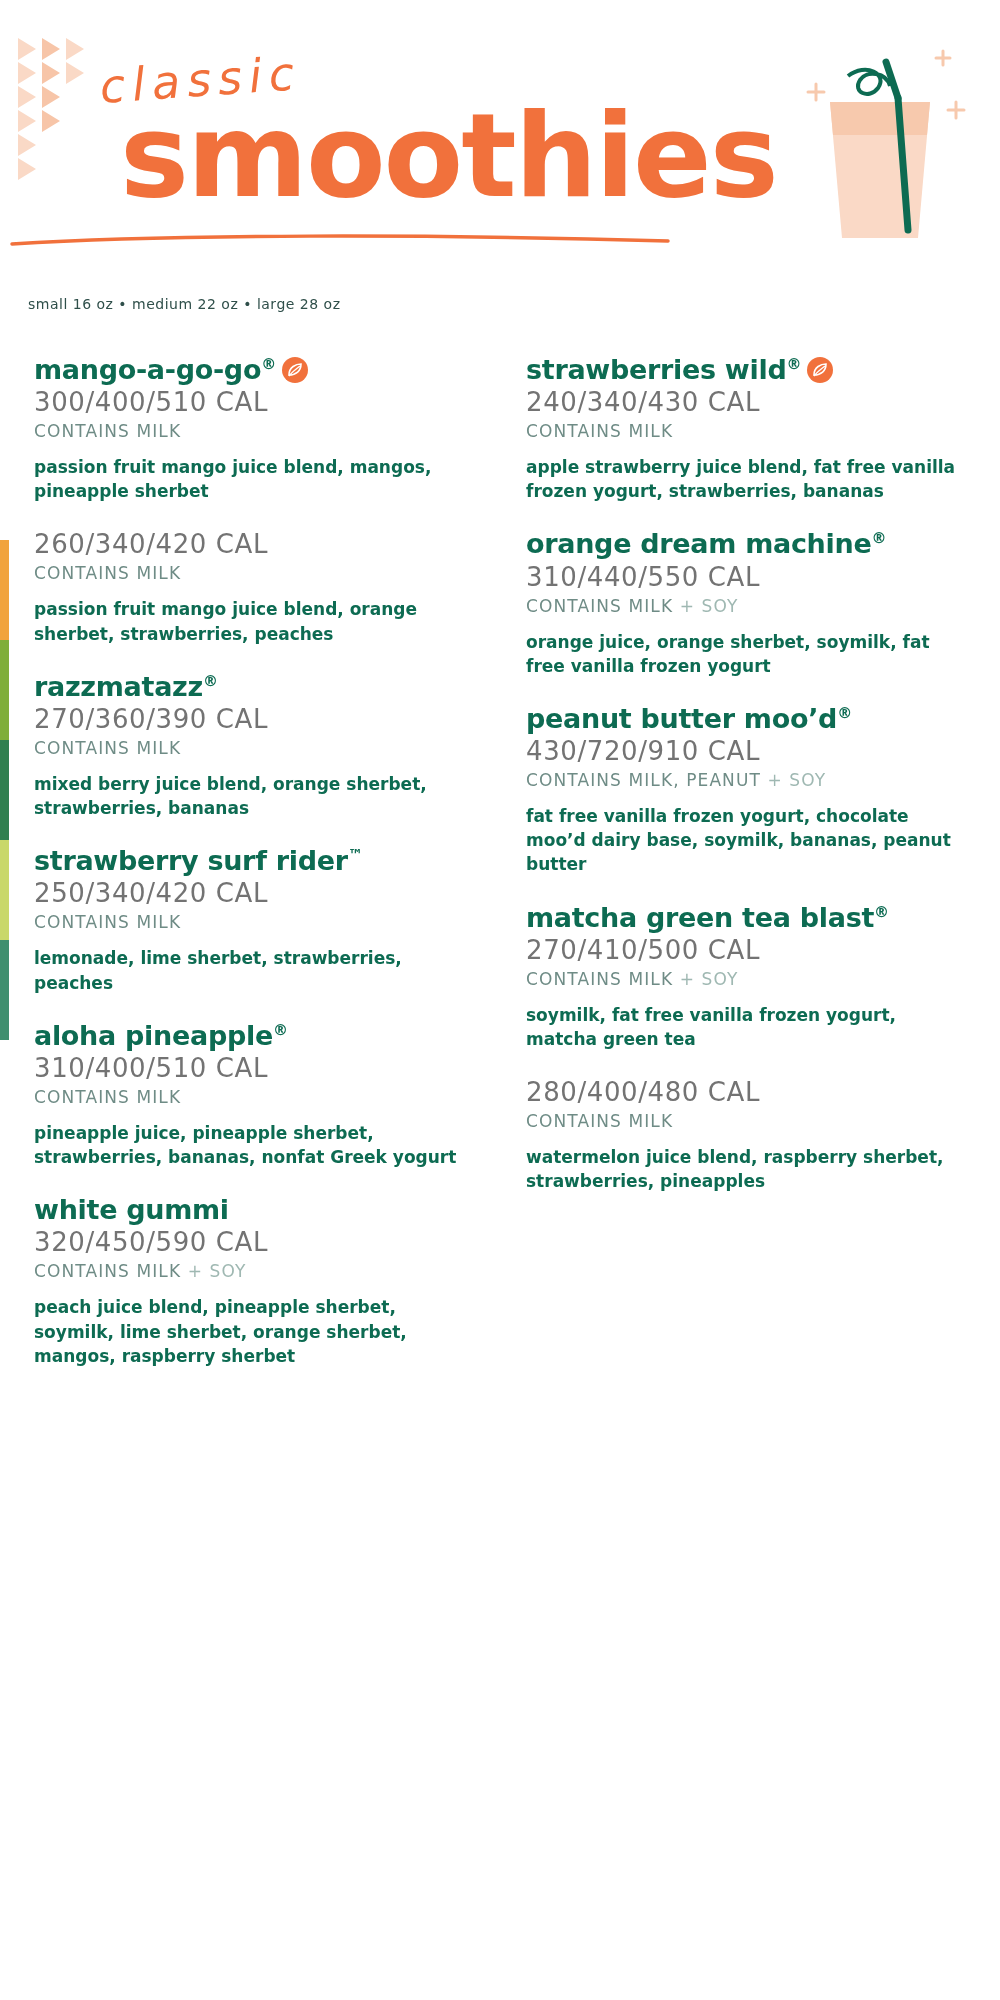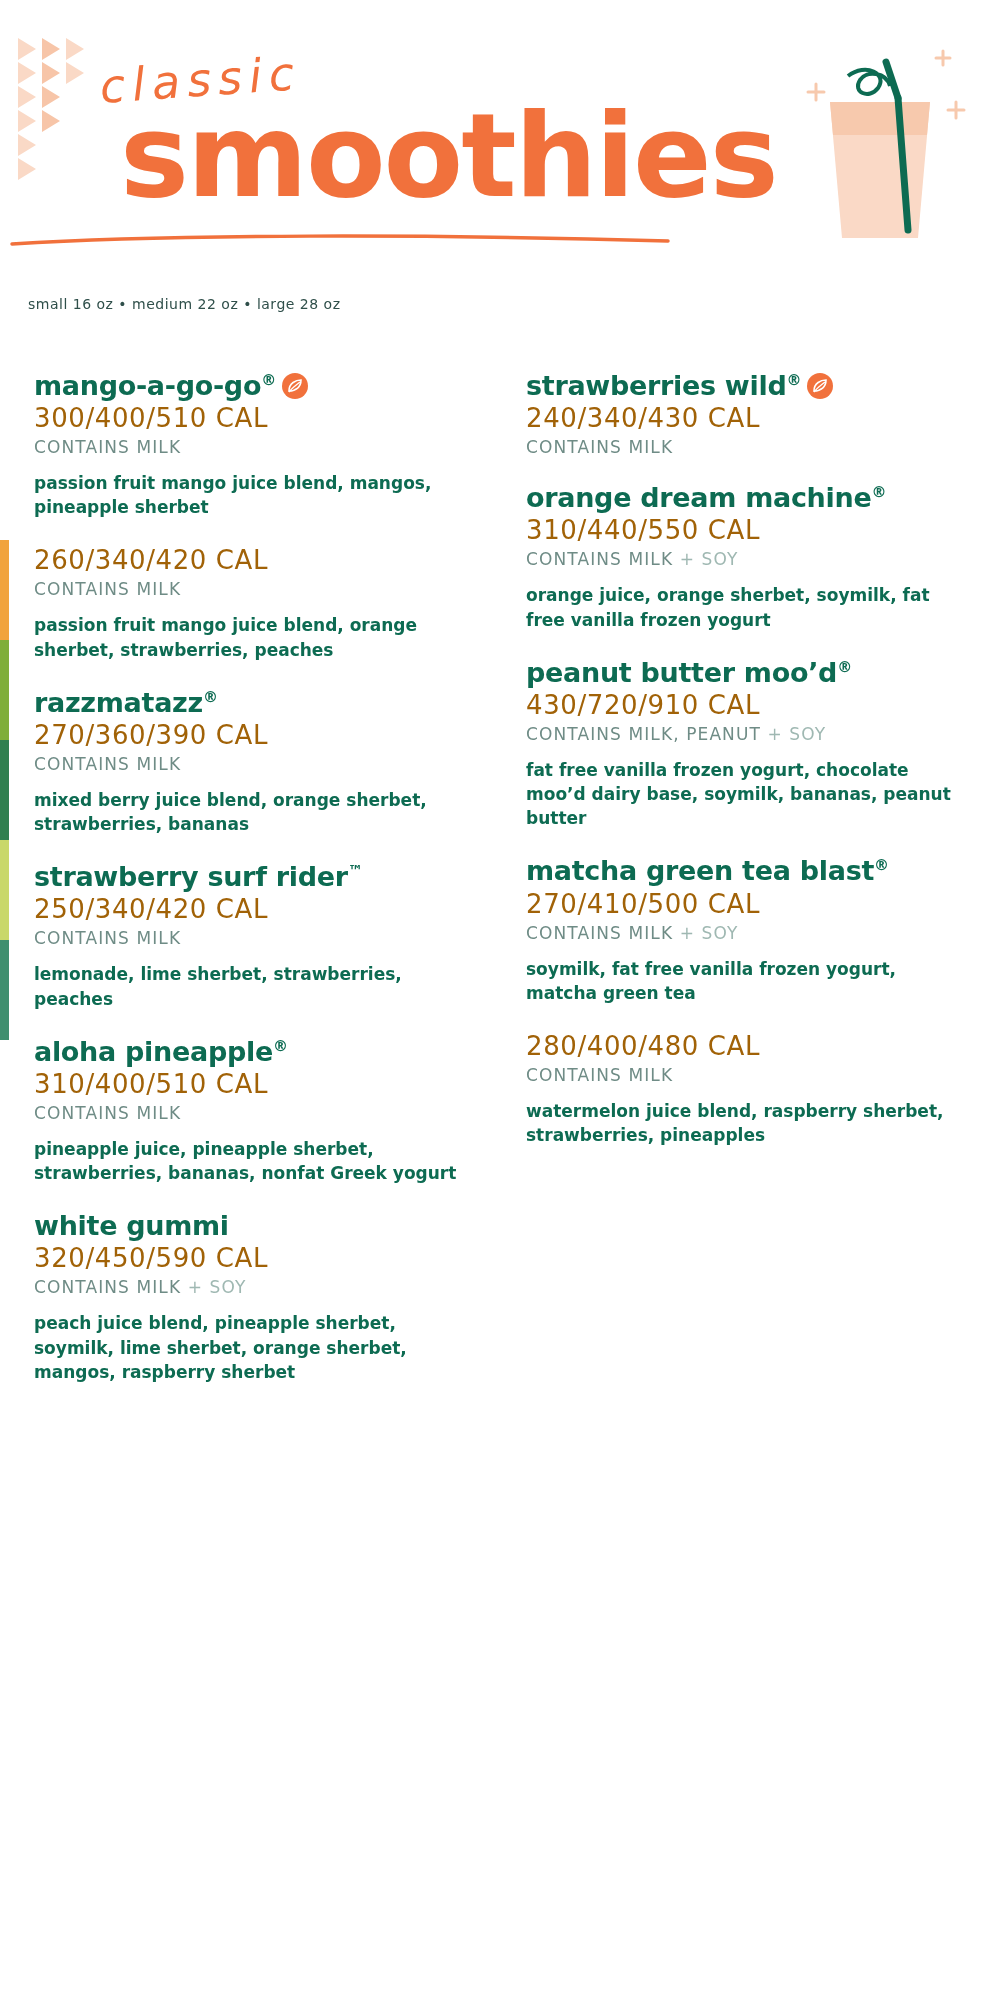--- a/index.html
+++ b/index.html
@@ -106,21 +106,20 @@
     position: absolute;
     top: 355px;
     left: 0;
     width: 1000px;
     display: flex;
     gap: 0;
   }
   .col {
     width: 500px;
     padding: 0 40px 0 34px;
-    margin-top: 16px;
   }
   .col.right { padding-left: 26px; padding-right: 38px; }
 
   .item { margin-bottom: 26px; }
 
   .item-name {
     font-size: 27px;
     font-weight: 700;
     color: #0d6b52;
     line-height: 1.12;
@@ -138,21 +137,21 @@
     border-radius: 50%;
     background: #f1713c;
     position: relative;
     vertical-align: -4px;
     margin-left: 6px;
   }
   .leaf-badge svg { position: absolute; left: 4px; top: 4px; }
 
   .cal {
     font-size: 26px;
-    color: #a16207;
+    color: #737373;
     letter-spacing: 0.6px;
     margin-top: 2px;
     font-weight: 400;
   }
 
   .contains {
     font-size: 17px;
     color: #6f8c86;
     letter-spacing: 1.1px;
     margin-top: 4px;
@@ -263,20 +262,21 @@
         </div>
       </div>
     <div class="col right" id="colRight">
         <div class="item">
           <div class="item-name"><span>strawberries wild</span><span class="mark">®</span><span class="leaf-badge"><svg width="18" height="18" viewBox="0 0 18 18">
                 <path d="M3,14 C3,6 10,3 15,3 C15,10 10,14 3,14 Z" fill="none" stroke="#ffffff" stroke-width="1.6"></path>
                 <path d="M3,15 C6,11 10,8 14,5" stroke="#ffffff" stroke-width="1.4" fill="none"></path>
               </svg></span></div>
           <div class="cal">240/340/430 CAL</div>
           <div class="contains"><span>CONTAINS MILK</span></div>
+          <div class="desc">apple strawberry juice blend, fat free vanilla frozen yogurt, strawberries, bananas</div>
         </div>
         <div class="item">
           <div class="item-name"><span>orange dream machine</span><span class="mark">®</span></div>
           <div class="cal">310/440/550 CAL</div>
           <div class="contains"><span>CONTAINS MILK</span><span class="soy"> + SOY</span></div>
           <div class="desc">orange juice, orange sherbet, soymilk, fat free vanilla frozen yogurt</div>
         </div>
         <div class="item">
           <div class="item-name"><span>peanut butter moo’d</span><span class="mark">®</span></div>
           <div class="cal">430/720/910 CAL</div>

